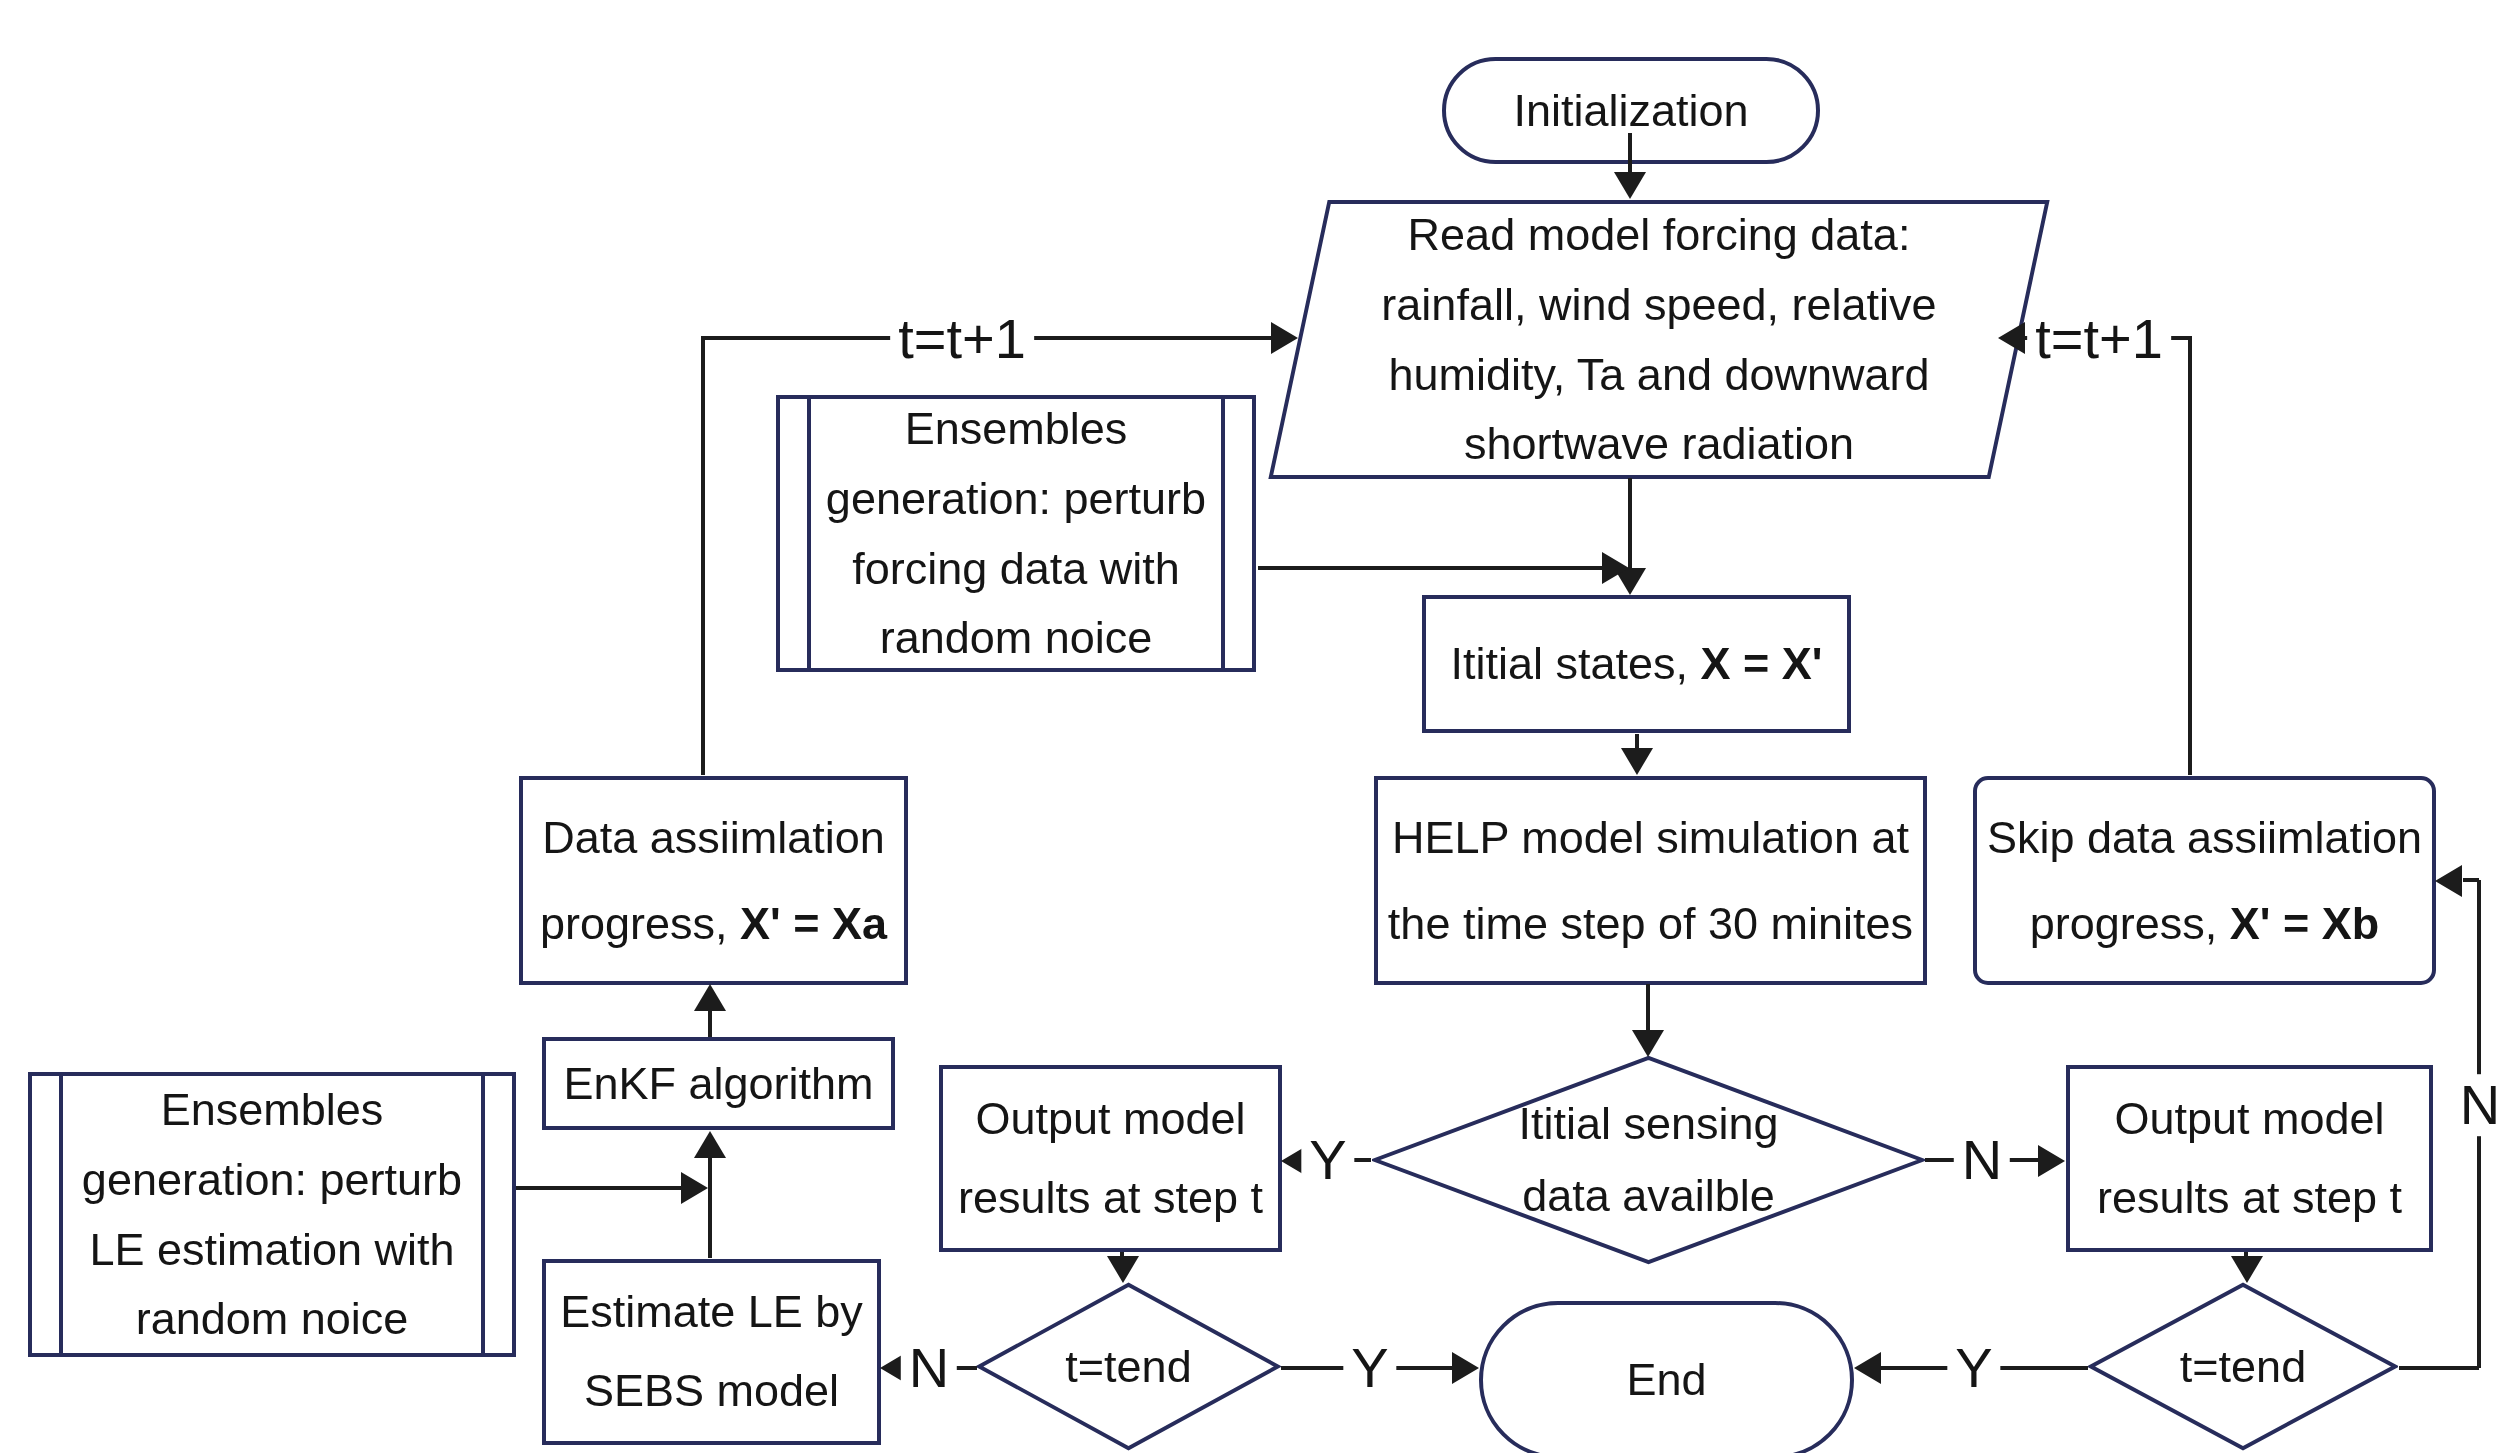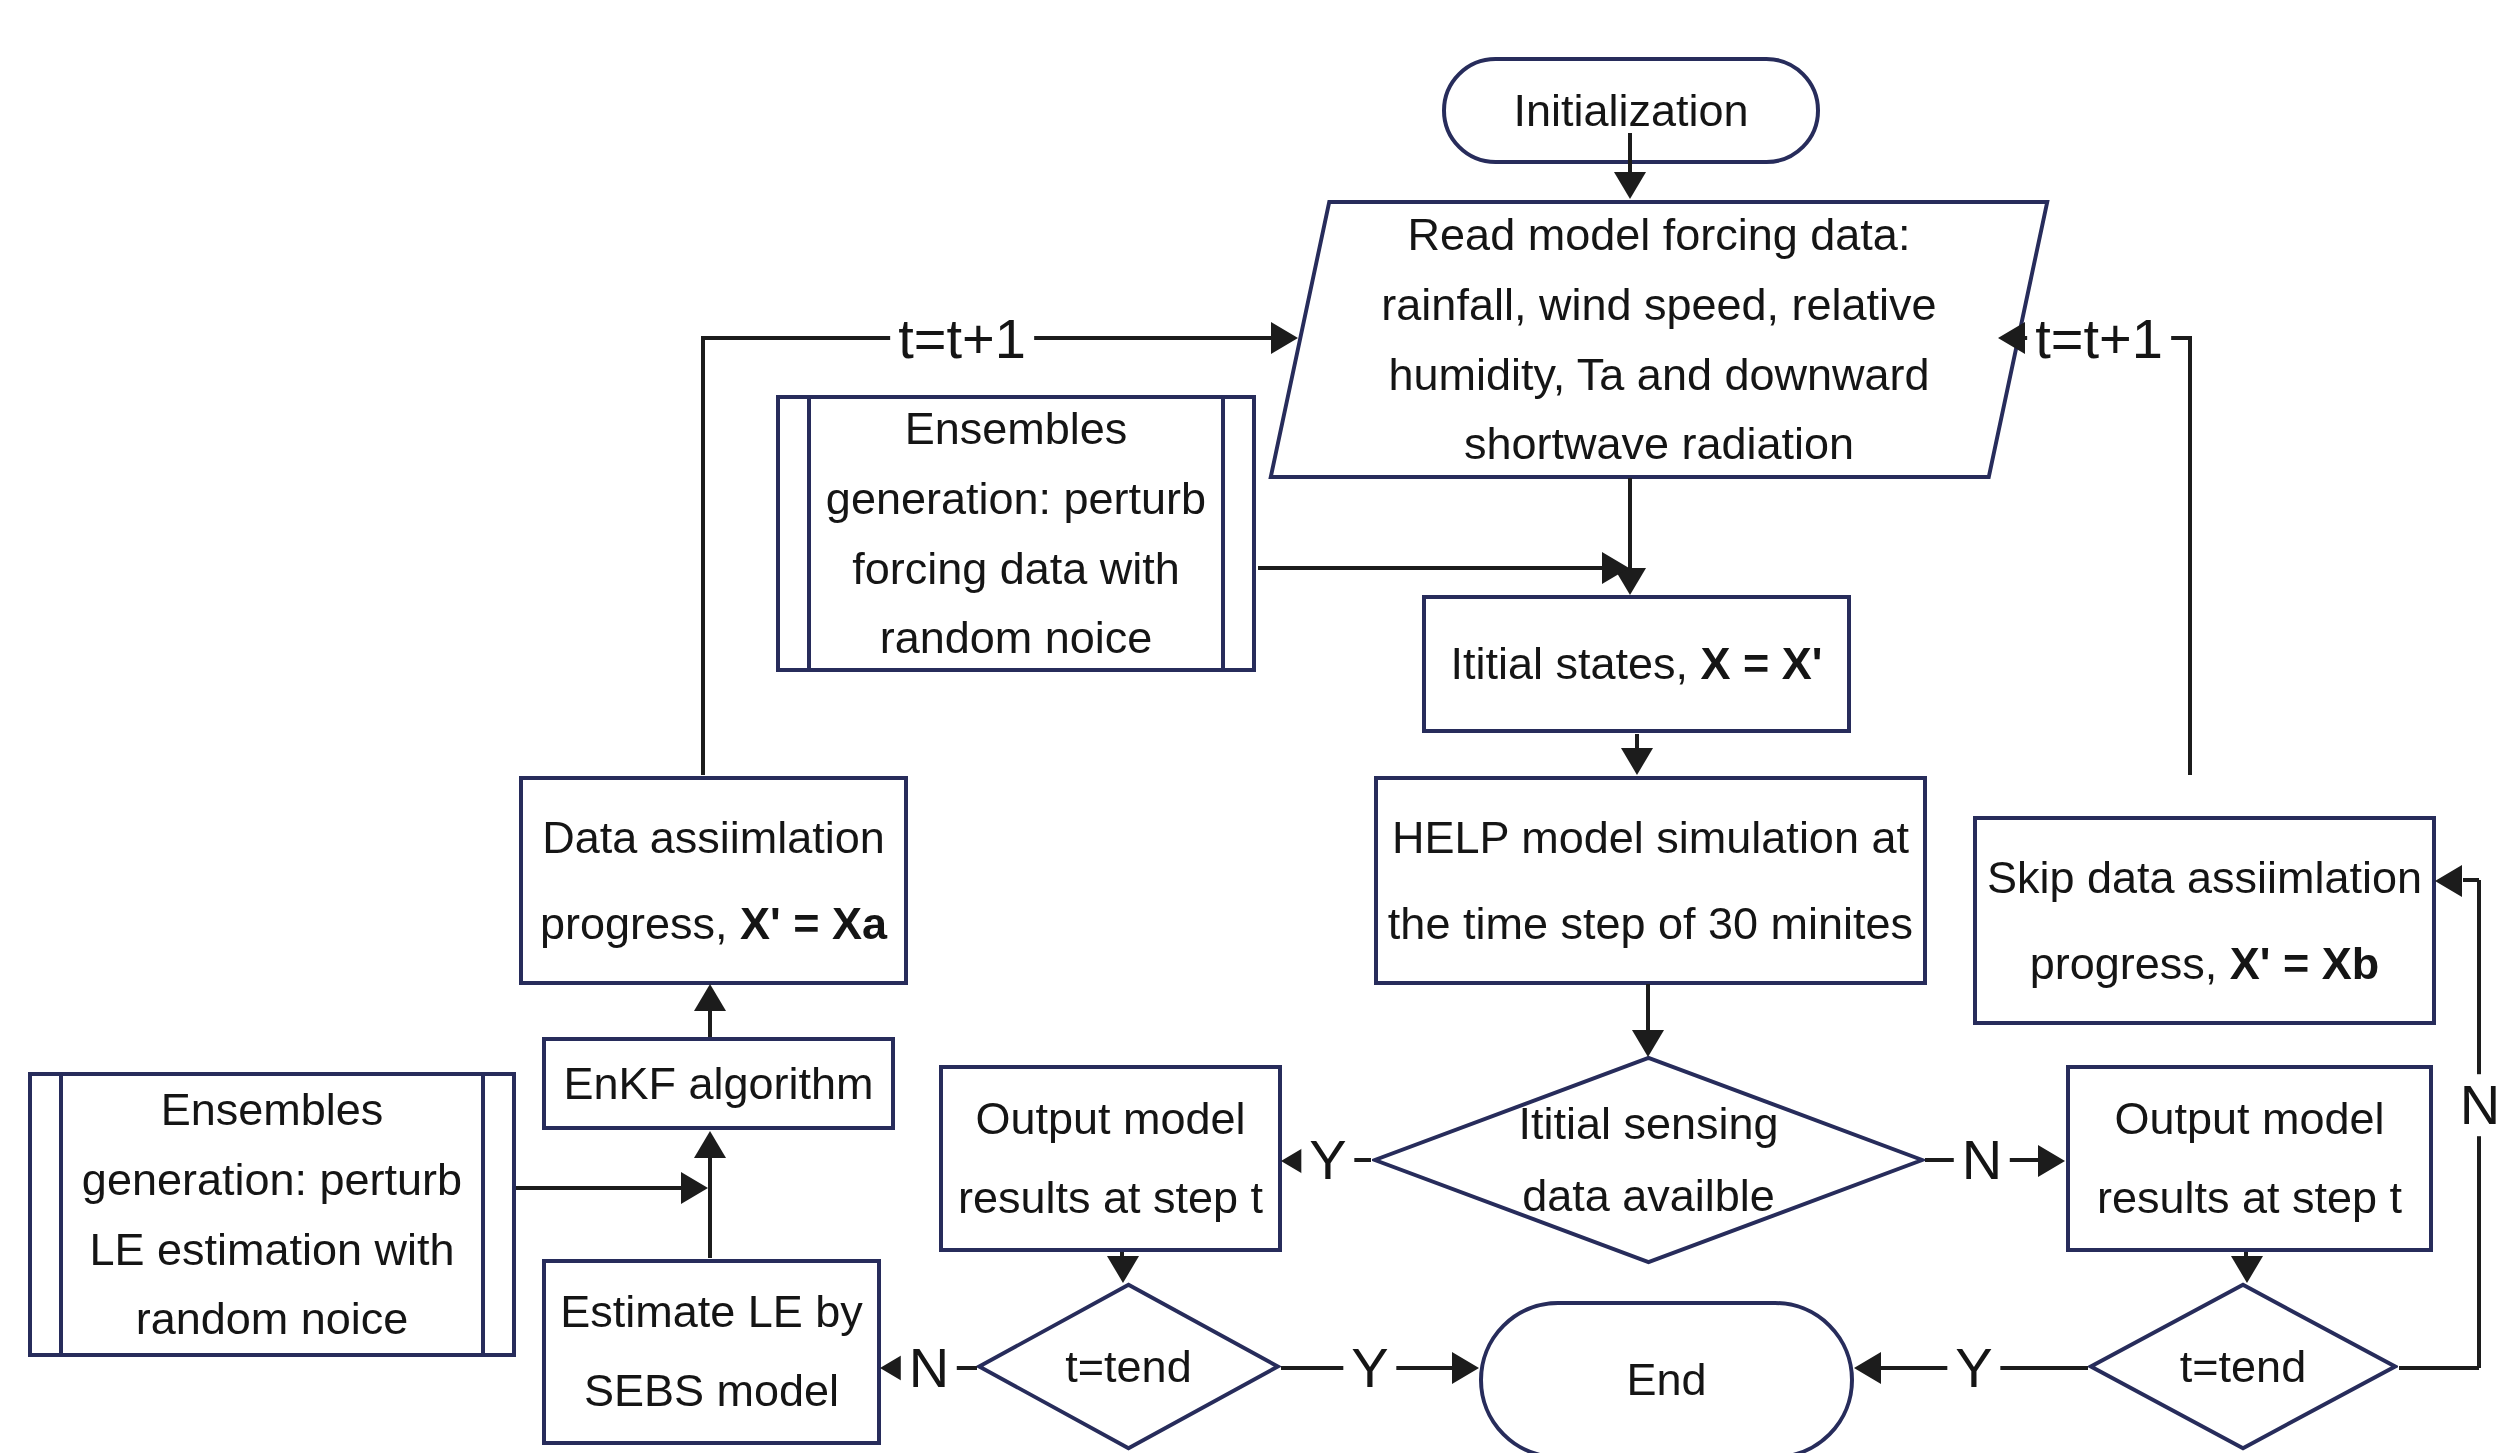--- a/index.html
+++ b/index.html
@@ -87,21 +87,21 @@
   <div class="box lh-tall" style="left:1374px;top:776px;width:553px;height:209px;">
     <span>HELP model simulation at</span>
     <span>the time step of 30 minites</span>
   </div>
 
   <div class="box lh-tall" style="left:519px;top:776px;width:389px;height:209px;">
     <span>Data assiimlation</span>
     <span><span>progress, </span><b>X' = Xa</b></span>
   </div>
 
-  <div class="box lh-tall" style="left:1973px;top:816px;width:463px;height:209px;">
+  <div class="box lh-tall" style="left:1973px;top:776px;width:463px;height:209px;border-radius:15px;">
     <span>Skip data assiimlation</span>
     <span><span>progress, </span><b>X' = Xb</b></span>
   </div>
 
   <div class="dia" style="left:1372px;top:1055px;width:553px;height:210px;">
     <svg width="553" height="210" viewBox="0 0 980 372">
       <polygon points="490,5 975,186 490,367 5,186" fill="#ffffff" stroke="#272c5b" stroke-width="7"></polygon>
     </svg>
     <div class="dtext">
       <span>Ititial sensing</span>

